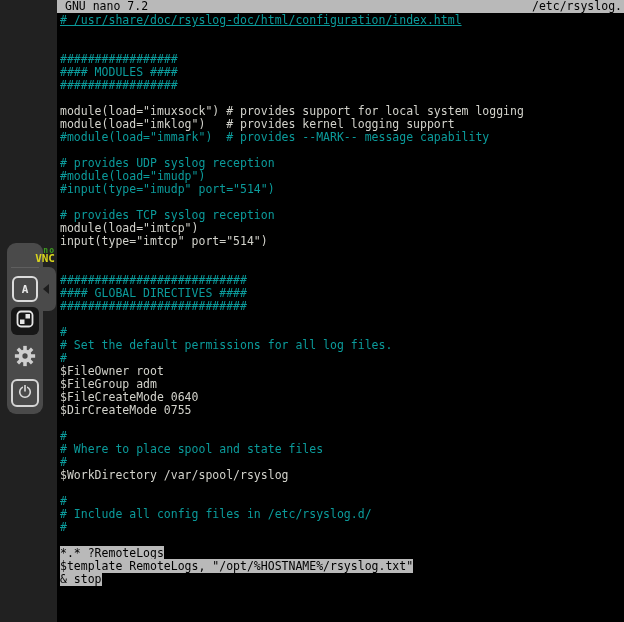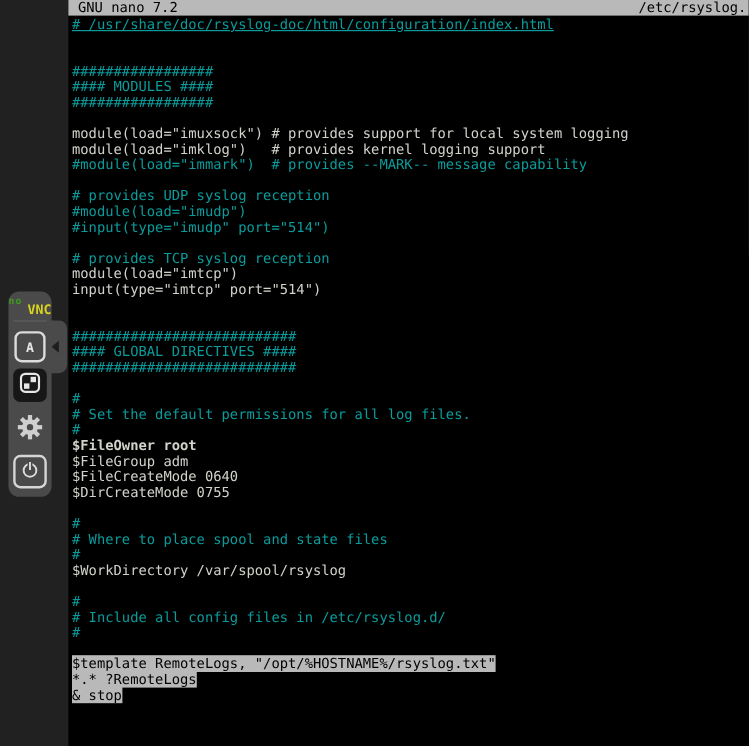--- a/index.html
+++ b/index.html
@@ -20,21 +20,21 @@
   .code .line-text{color:#d2d2cb;}
   .selected .line-text{background:#b9b9b9;color:#000;}
   
   #vnc-panel{position:absolute;left:7px;top:243px;width:36px;height:171px;background:#4a4a4a;
              border-radius:9px;z-index:5;}
   #vnc-handle{position:absolute;left:36px;top:267px;width:20px;height:44px;background:#4a4a4a;
               border-radius:0 7px 7px 0;z-index:4;}
   #vnc-handle .tri{position:absolute;left:7px;top:17px;width:0;height:0;
                    border-top:5px solid transparent;border-bottom:5px solid transparent;
                    border-right:6px solid #1d1d1d;}
-  #vnc-logo{position:absolute;left:0;top:4px;width:48px;text-align:left;
+  #vnc-logo{position:absolute;left:0;top:4px;width:48px;text-align:right;
             font-family:"DejaVu Sans Mono",monospace;font-weight:bold;}
   #vnc-logo .l1{display:block;font-size:8px;line-height:7px;letter-spacing:1px;}
   #vnc-logo .l2{display:block;font-size:11px;line-height:10px;}
   #vnc-divider{position:absolute;left:4px;top:24px;width:28px;height:1px;background:#5f5f5f;}
   .vnc-btn{position:absolute;left:50%;transform:translateX(-50%);display:flex;
            align-items:center;justify-content:center;cursor:pointer;}
   #btn-clipboard{top:33px;width:22px;height:22px;border:2px solid #dcdcdc;border-radius:6px;
                  color:#e8e8e8;font-size:11px;font-weight:bold;background:transparent;}
   #btn-fullscreen{top:64px;width:28px;height:28px;background:#171717;border-radius:6px;}
   #btn-settings{top:103px;width:24px;height:24px;}
@@ -74,36 +74,36 @@
         <div class="line code"><span class="line-text" style="color: rgb(210, 210, 203);">input(type="imtcp" port="514")</span></div>
         <div class="line blank"><span class="line-text"></span></div>
         <div class="line blank"><span class="line-text"></span></div>
         <div class="line comment"><span class="line-text" style="color: rgb(11, 155, 155);">###########################</span></div>
         <div class="line comment"><span class="line-text" style="color: rgb(11, 155, 155);">#### GLOBAL DIRECTIVES ####</span></div>
         <div class="line comment"><span class="line-text" style="color: rgb(11, 155, 155);">###########################</span></div>
         <div class="line blank"><span class="line-text"></span></div>
         <div class="line comment"><span class="line-text" style="color: rgb(11, 155, 155);">#</span></div>
         <div class="line comment"><span class="line-text" style="color: rgb(11, 155, 155);"># Set the default permissions for all log files.</span></div>
         <div class="line comment"><span class="line-text" style="color: rgb(11, 155, 155);">#</span></div>
-        <div class="line code"><span class="line-text" style="color: rgb(210, 210, 203); font-weight: bold;">$FileOwner root</span></div>
+        <div class="line code"><span class="line-text" style="color: rgb(210, 210, 203);">$FileOwner root</span></div>
         <div class="line code"><span class="line-text" style="color: rgb(210, 210, 203);">$FileGroup adm</span></div>
         <div class="line code"><span class="line-text" style="color: rgb(210, 210, 203);">$FileCreateMode 0640</span></div>
         <div class="line code"><span class="line-text" style="color: rgb(210, 210, 203);">$DirCreateMode 0755</span></div>
         <div class="line blank"><span class="line-text"></span></div>
         <div class="line comment"><span class="line-text" style="color: rgb(11, 155, 155);">#</span></div>
         <div class="line comment"><span class="line-text" style="color: rgb(11, 155, 155);"># Where to place spool and state files</span></div>
         <div class="line comment"><span class="line-text" style="color: rgb(11, 155, 155);">#</span></div>
         <div class="line code"><span class="line-text" style="color: rgb(210, 210, 203);">$WorkDirectory /var/spool/rsyslog</span></div>
         <div class="line blank"><span class="line-text"></span></div>
         <div class="line comment"><span class="line-text" style="color: rgb(11, 155, 155);">#</span></div>
         <div class="line comment"><span class="line-text" style="color: rgb(11, 155, 155);"># Include all config files in /etc/rsyslog.d/</span></div>
         <div class="line comment"><span class="line-text" style="color: rgb(11, 155, 155);">#</span></div>
         <div class="line blank"><span class="line-text"></span></div>
+        <div class="line selected"><span class="line-text" style="background: rgb(185, 185, 185);">*.* ?RemoteLogs</span></div>
         <div class="line selected"><span class="line-text" style="background: rgb(185, 185, 185);">$template RemoteLogs, "/opt/%HOSTNAME%/rsyslog.txt"</span></div>
-        <div class="line selected"><span class="line-text" style="background: rgb(185, 185, 185);">*.* ?RemoteLogs</span></div>
         <div class="line selected"><span class="line-text" style="background: rgb(185, 185, 185);">&amp; stop</span></div>
       </div>
   </div>
 
   <div id="vnc-handle">
     <span class="tri"></span>
   </div>
 
   <div id="vnc-panel">
     <div id="vnc-logo">

